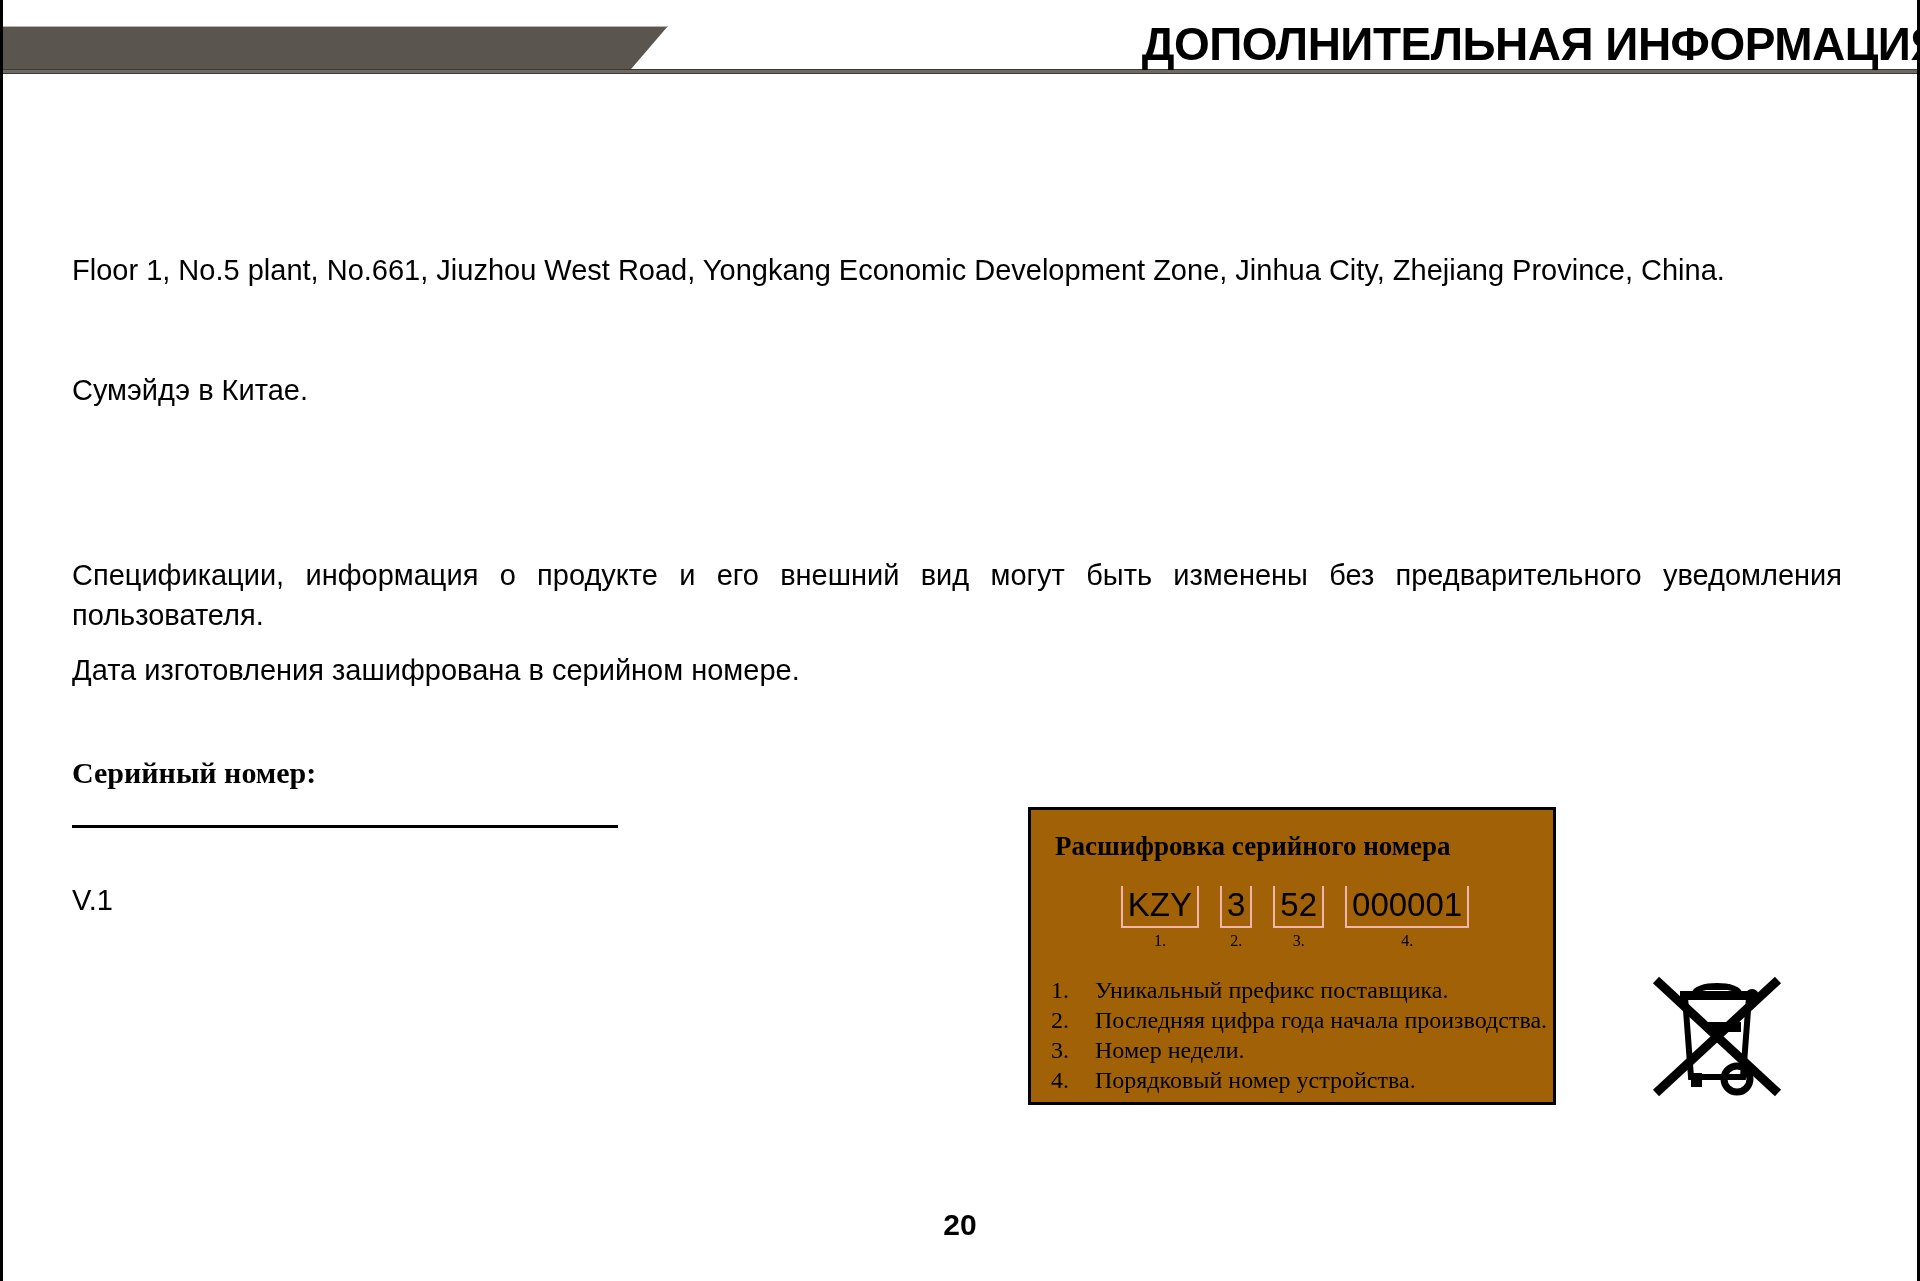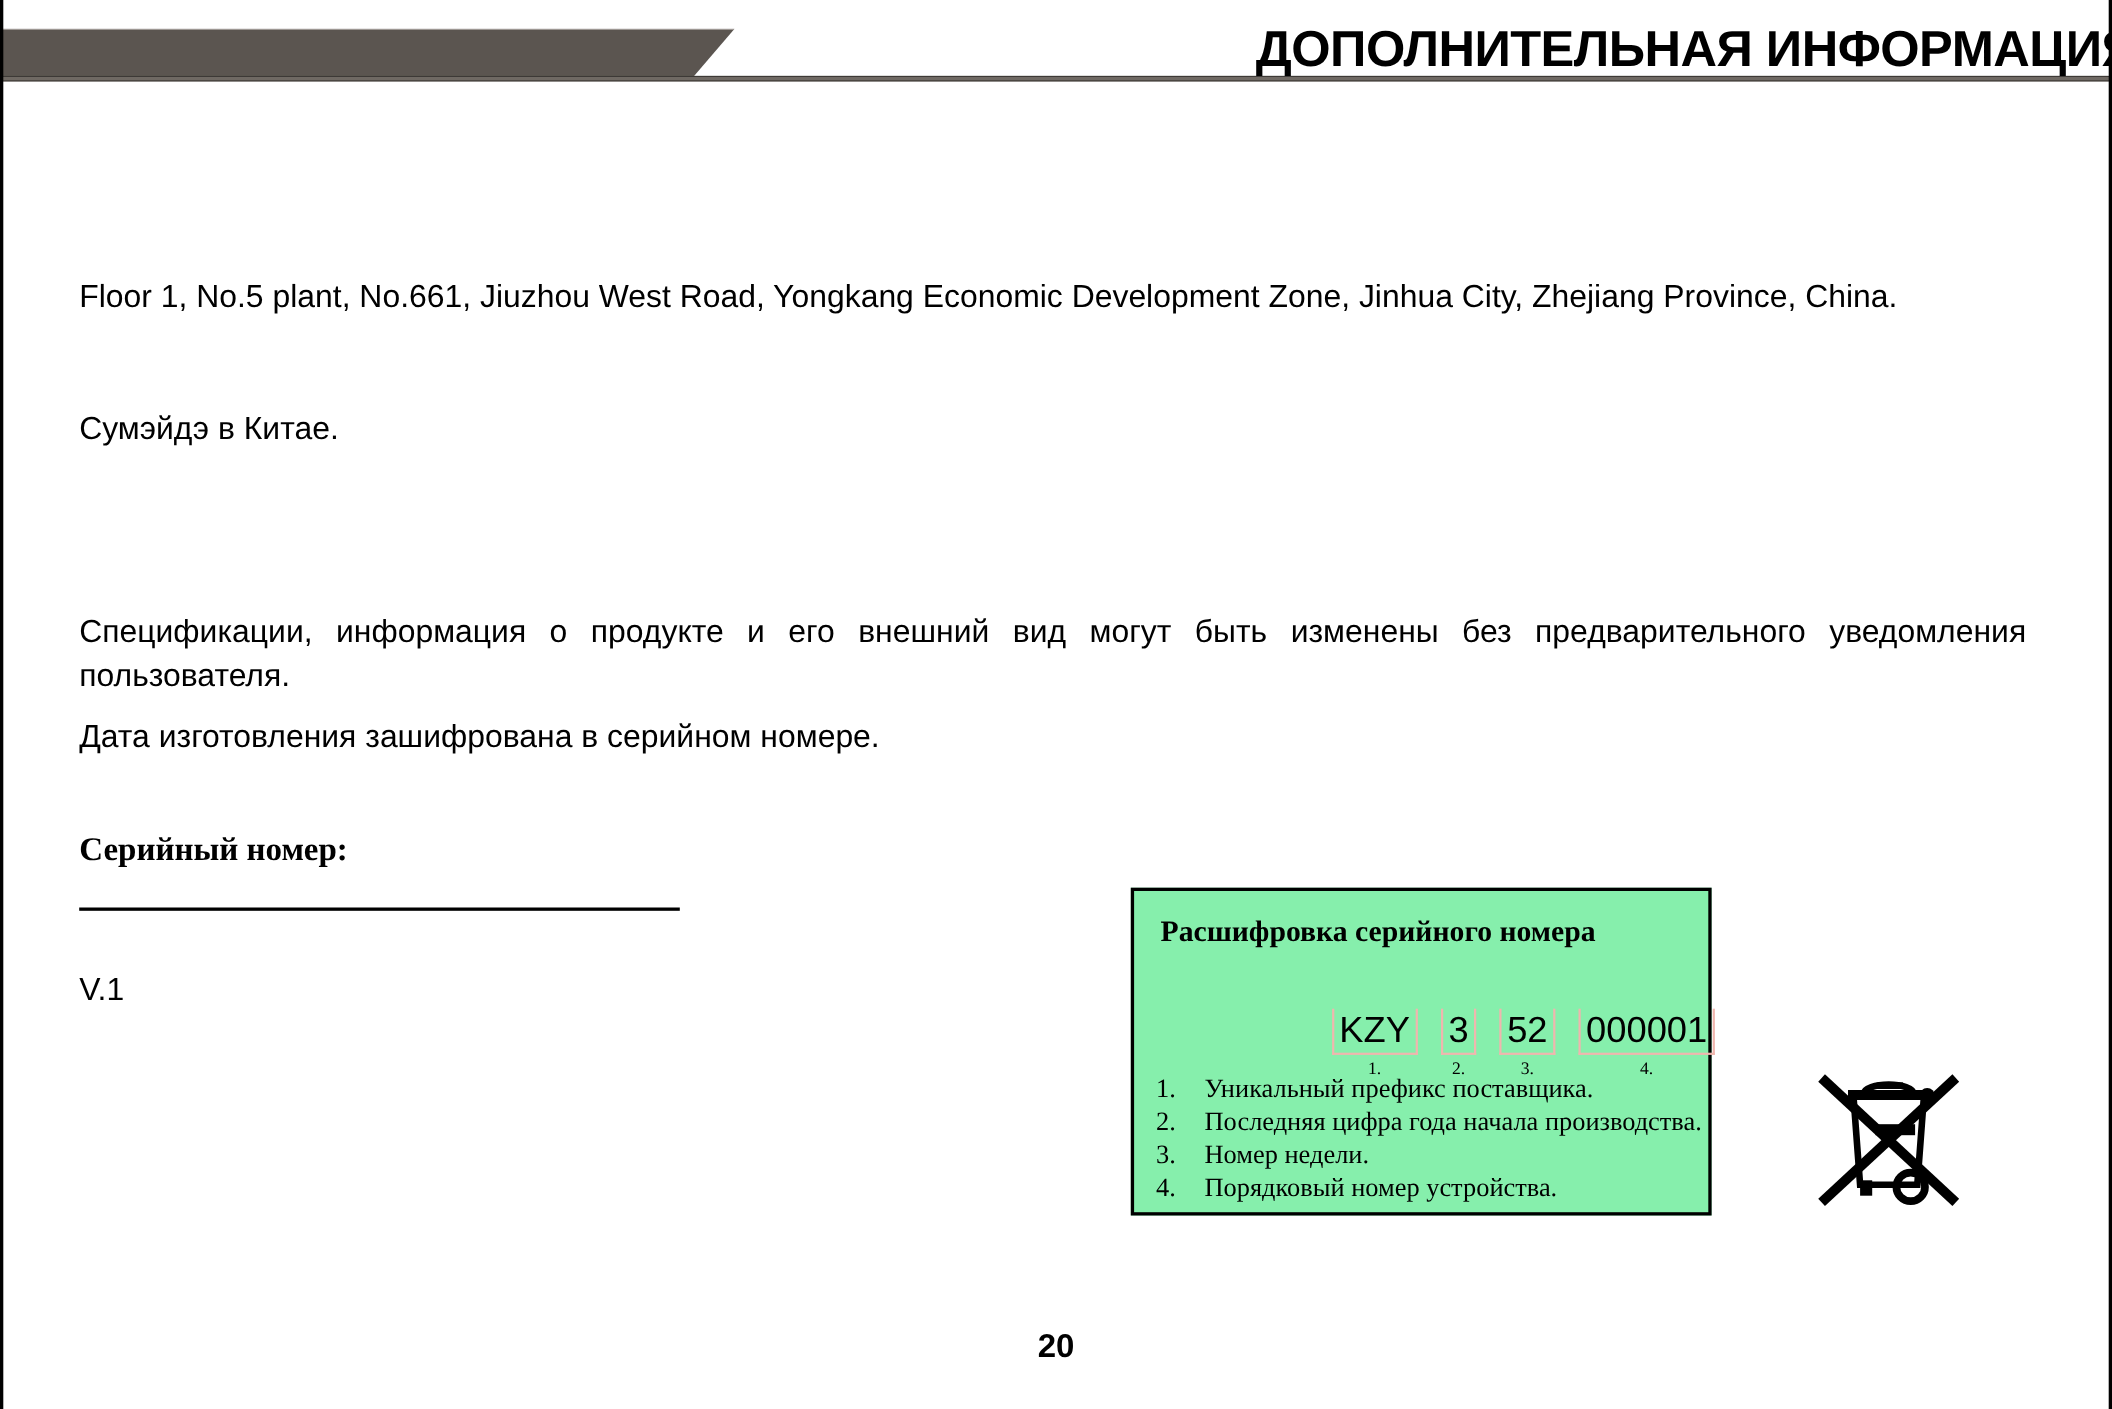--- a/index.html
+++ b/index.html
@@ -124,42 +124,41 @@
 
   
   .decode-box {
     position: absolute;
     left: 1028px;
     top: 807px;
     width: 528px;
     height: 298px;
     box-sizing: border-box;
     border: 3px solid #000;
-    background: #86efac;
+    background: #a16207;
   }
   .decode-title {
     position: absolute;
     left: 24px;
     top: 20px;
     font-family: "Liberation Serif", serif;
     font-weight: bold;
     font-size: 27px;
     line-height: 32px;
     white-space: nowrap;
   }
   .decode-sample {
     position: absolute;
     left: 0;
     top: 76px;
     width: 528px;
     display: flex;
-    justify-content: flex-end;
+    justify-content: center;
     align-items: flex-end;
     gap: 21px;
-    margin-top: 31px;
   }
   .seg {
     display: flex;
     flex-direction: column;
     align-items: center;
   }
   .seg-val {
     font-family: "Liberation Sans", sans-serif;
     font-size: 33px;
     line-height: 38px;

